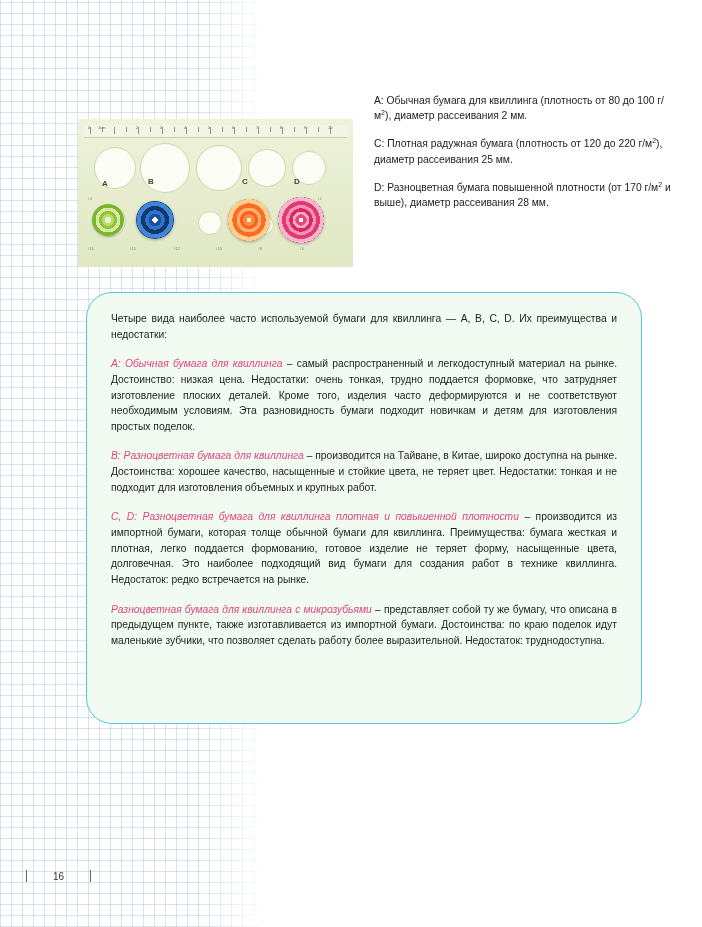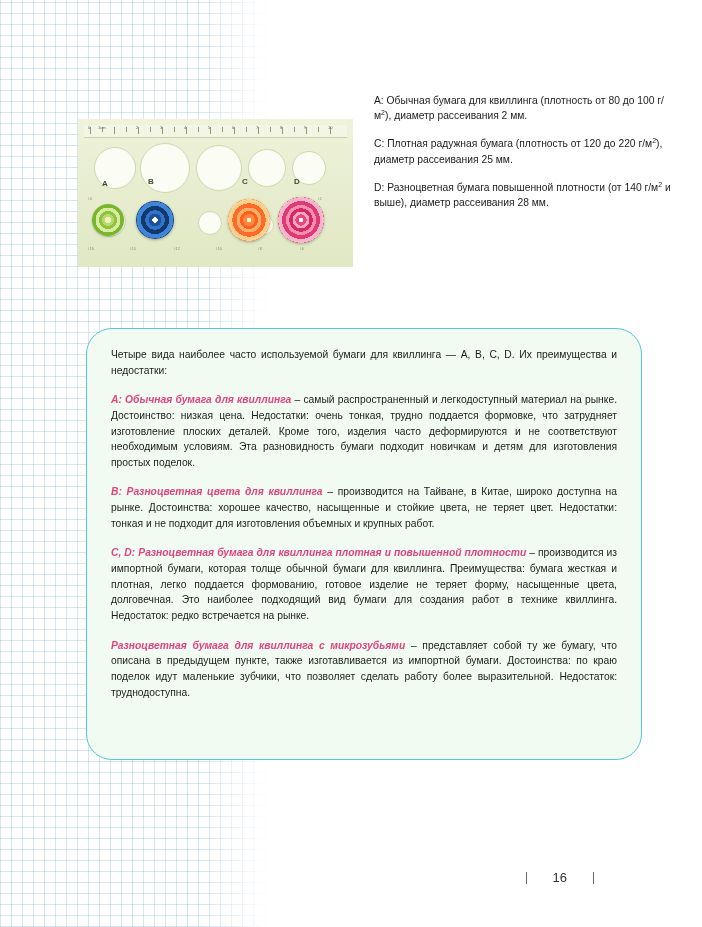--- a/index.html
+++ b/index.html
@@ -142,46 +142,45 @@
     position: absolute;
     left: 86px;
     top: 292px;
     width: 556px;
     height: 432px;
     background: #f2fbf2;
     border: 1.5px solid #55c7d6;
     border-radius: 26px;
     box-sizing: border-box;
     padding: 18px 24px 4px 24px;
-    margin-top: 36px;
   }
   .infobox p {
     margin: 0 0 14px 0;
     font-size: 10.3px;
     line-height: 1.52;
     color: #1c1c1c;
     text-align: justify;
   }
   .infobox p:last-child {
     margin-bottom: 0;
   }
   .hl {
     color: #e0447f;
     font-style: italic;
-    font-weight: bold;
+    font-weight: normal;
   }
 
   
   .footer {
     position: absolute;
     left: 0;
     top: 870px;
     width: 620px;
-    text-align: right;
-    font-size: 13px;
+    text-align: left;
+    font-size: 10px;
     color: #333333;
   }
   .footer .bar {
     display: inline-block;
     width: 1px;
     height: 12px;
     background: #666;
     vertical-align: -2px;
     margin: 0 26px;
   }
@@ -261,33 +260,33 @@
 </div>
 
 <div class="legend">
   <p>
     <span>A: Обычная бумага для квиллинга (плотность от 80 до 100 г/м</span><sup>2</sup><span>), диаметр рассеивания 2 мм.</span>
   </p>
   <p>
     <span>C: Плотная радужная бумага (плотность от 120 до 220 г/м</span><sup>2</sup><span>), диаметр рассеивания 25 мм.</span>
   </p>
   <p>
-    <span>D: Разноцветная бумага повышенной плотности (от 140 г/м</span><sup>2</sup><span> и выше), диаметр рассеивания 28 мм.</span>
+    <span>D: Разноцветная бумага повышенной плотности (от 170 г/м</span><sup>2</sup><span> и выше), диаметр рассеивания 28 мм.</span>
   </p>
 </div>
 
 <div class="infobox">
   <p>Четыре вида наиболее часто используемой бумаги для квиллинга — A, B, C, D. Их преимущества и недостатки:</p>
 
   <p>
     <span class="hl">A: Обычная бумага для квиллинга</span><span> – самый распространенный и легкодоступный материал на рынке. Достоинство: низкая цена. Недостатки: очень тонкая, трудно поддается формовке, что затрудняет изготовление плоских деталей. Кроме того, изделия часто деформируются и не соответствуют необходимым условиям. Эта разновидность бумаги подходит новичкам и детям для изготовления простых поделок.</span>
   </p>
 
   <p>
-    <span class="hl">B: Разноцветная цвета для квиллинга</span><span> – производится на Тайване, в Китае, широко доступна на рынке. Достоинства: хорошее качество, насыщенные и стойкие цвета, не теряет цвет. Недостатки: тонкая и не подходит для изготовления объемных и крупных работ.</span>
+    <span class="hl">B: Разноцветная бумага для квиллинга</span><span> – производится на Тайване, в Китае, широко доступна на рынке. Достоинства: хорошее качество, насыщенные и стойкие цвета, не теряет цвет. Недостатки: тонкая и не подходит для изготовления объемных и крупных работ.</span>
   </p>
 
   <p>
     <span class="hl">C, D: Разноцветная бумага для квиллинга плотная и повышенной плотности</span><span> – производится из импортной бумаги, которая толще обычной бумаги для квиллинга. Преимущества: бумага жесткая и плотная, легко поддается формованию, готовое изделие не теряет форму, насыщенные цвета, долговечная. Это наиболее подходящий вид бумаги для создания работ в технике квиллинга. Недостаток: редко встречается на рынке.</span>
   </p>
 
   <p>
     <span class="hl">Разноцветная бумага для квиллинга с микрозубьями</span><span> – представляет собой ту же бумагу, что описана в предыдущем пункте, также изготавливается из импортной бумаги. Достоинства: по краю поделок идут маленькие зубчики, что позволяет сделать работу более выразительной. Недостаток: труднодоступна.</span>
   </p>
 </div>

